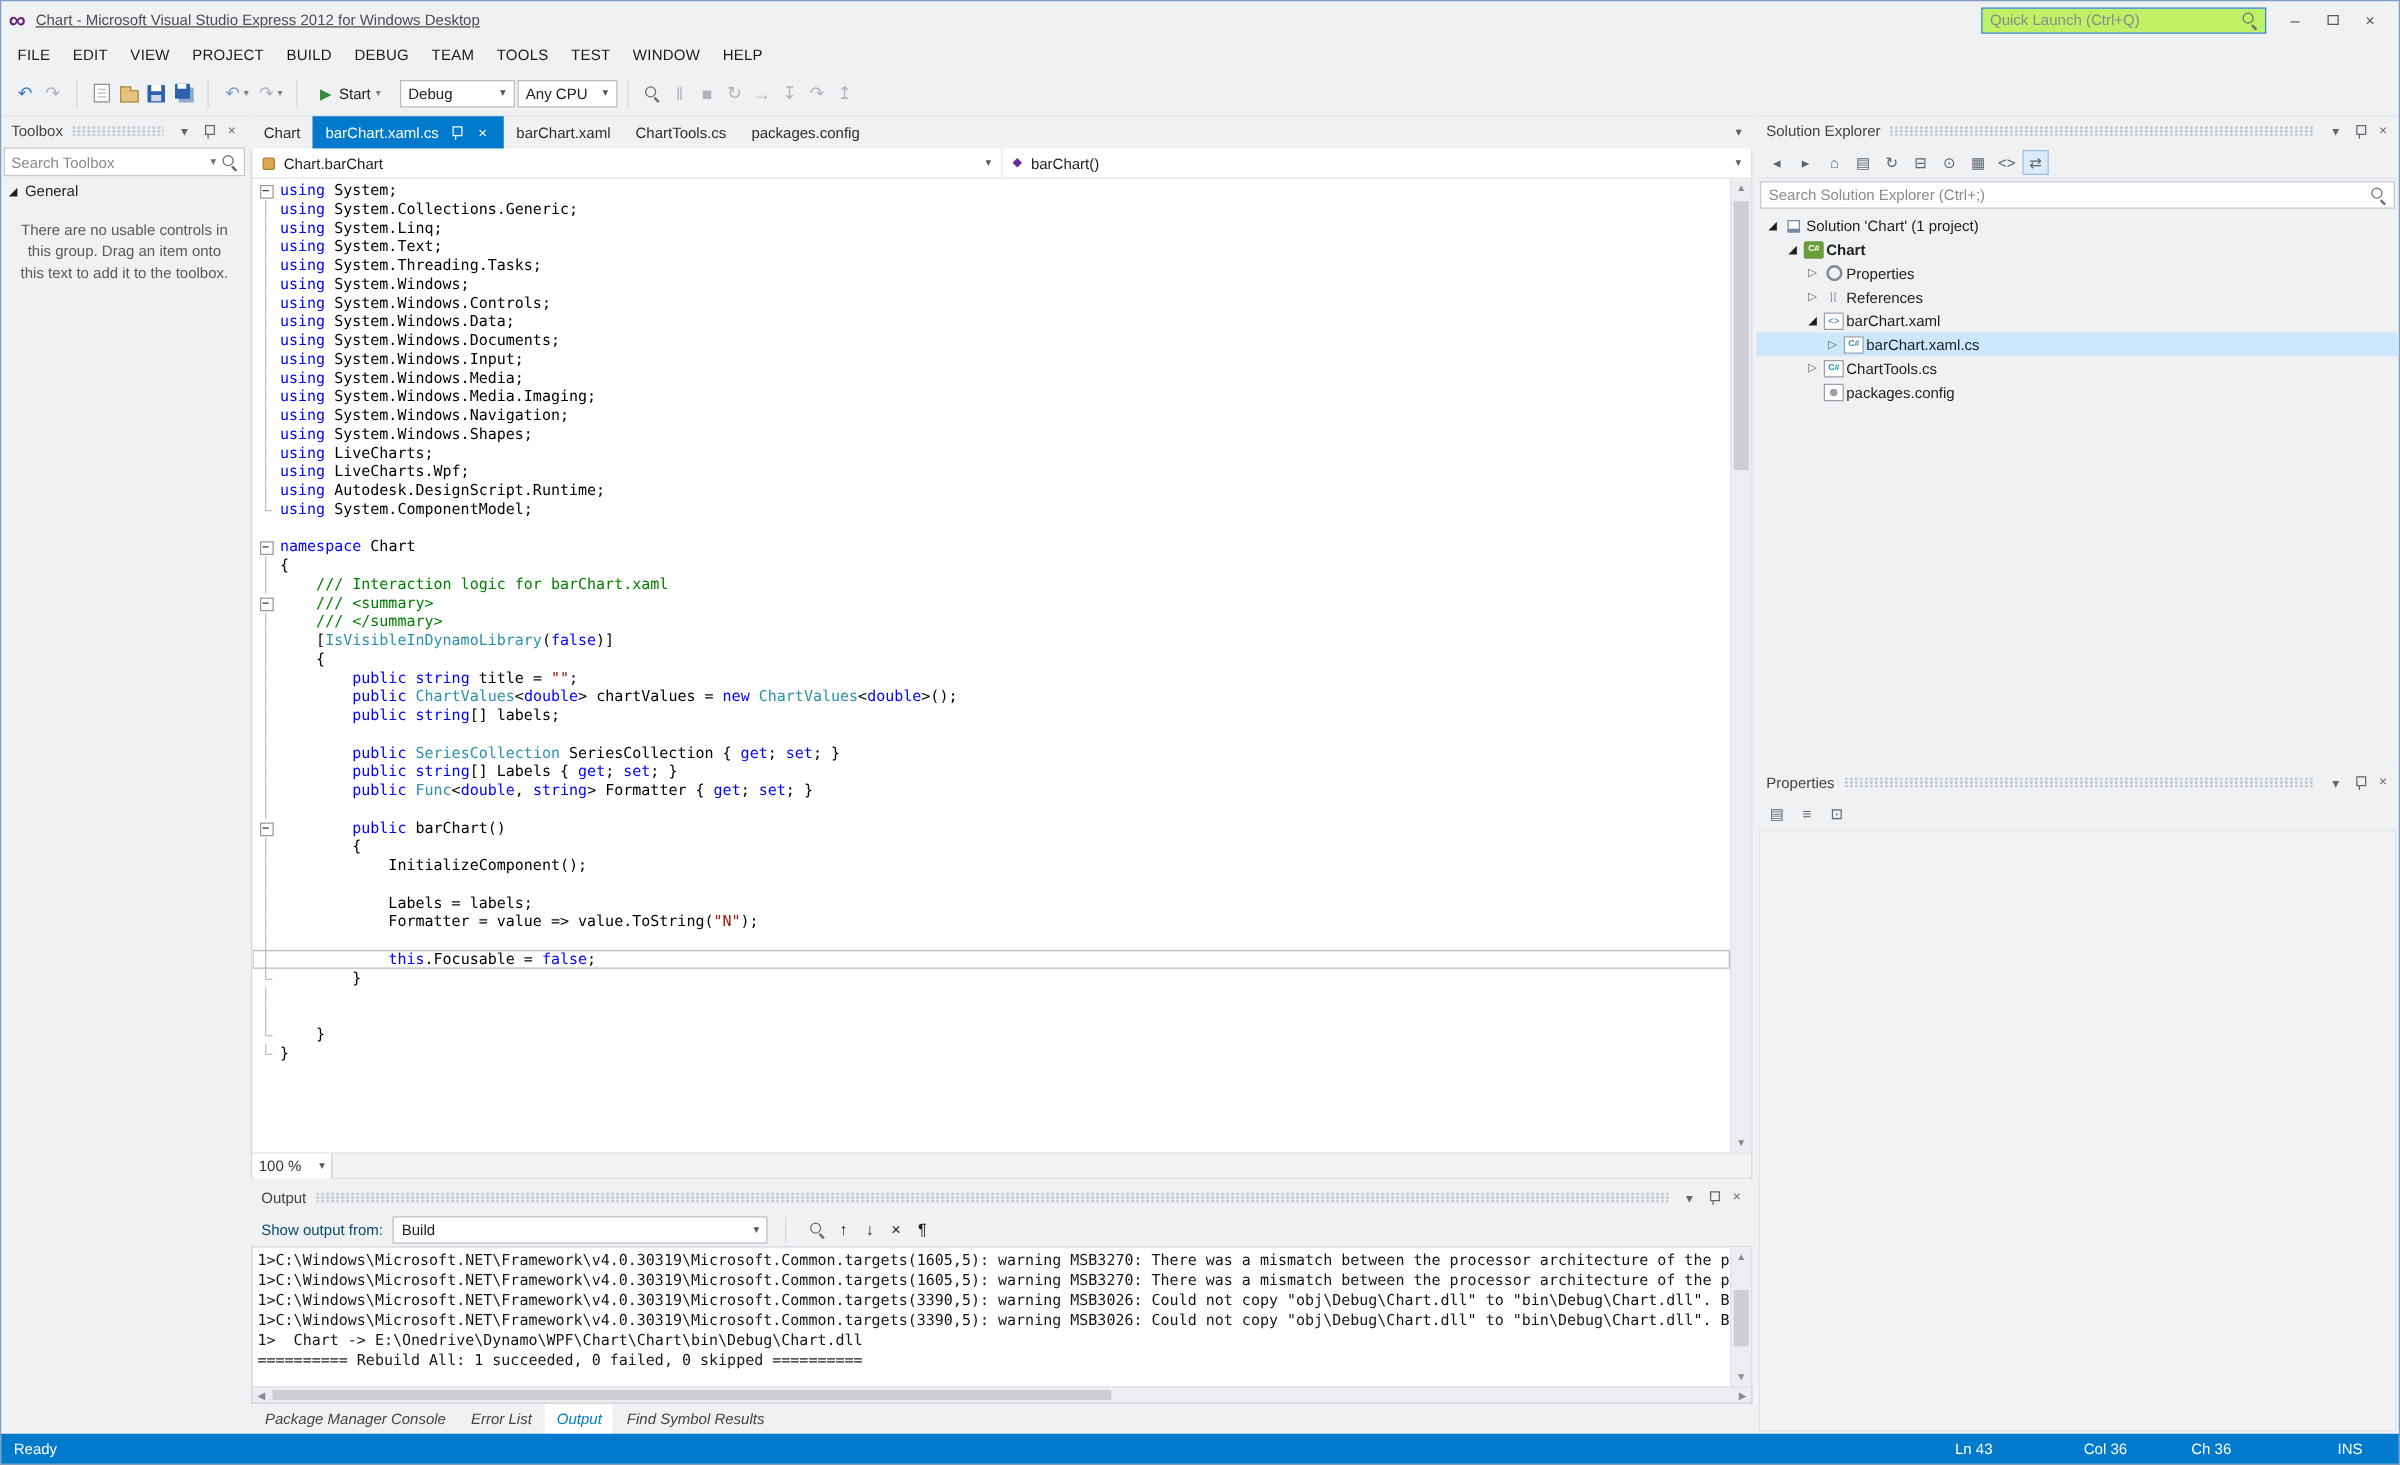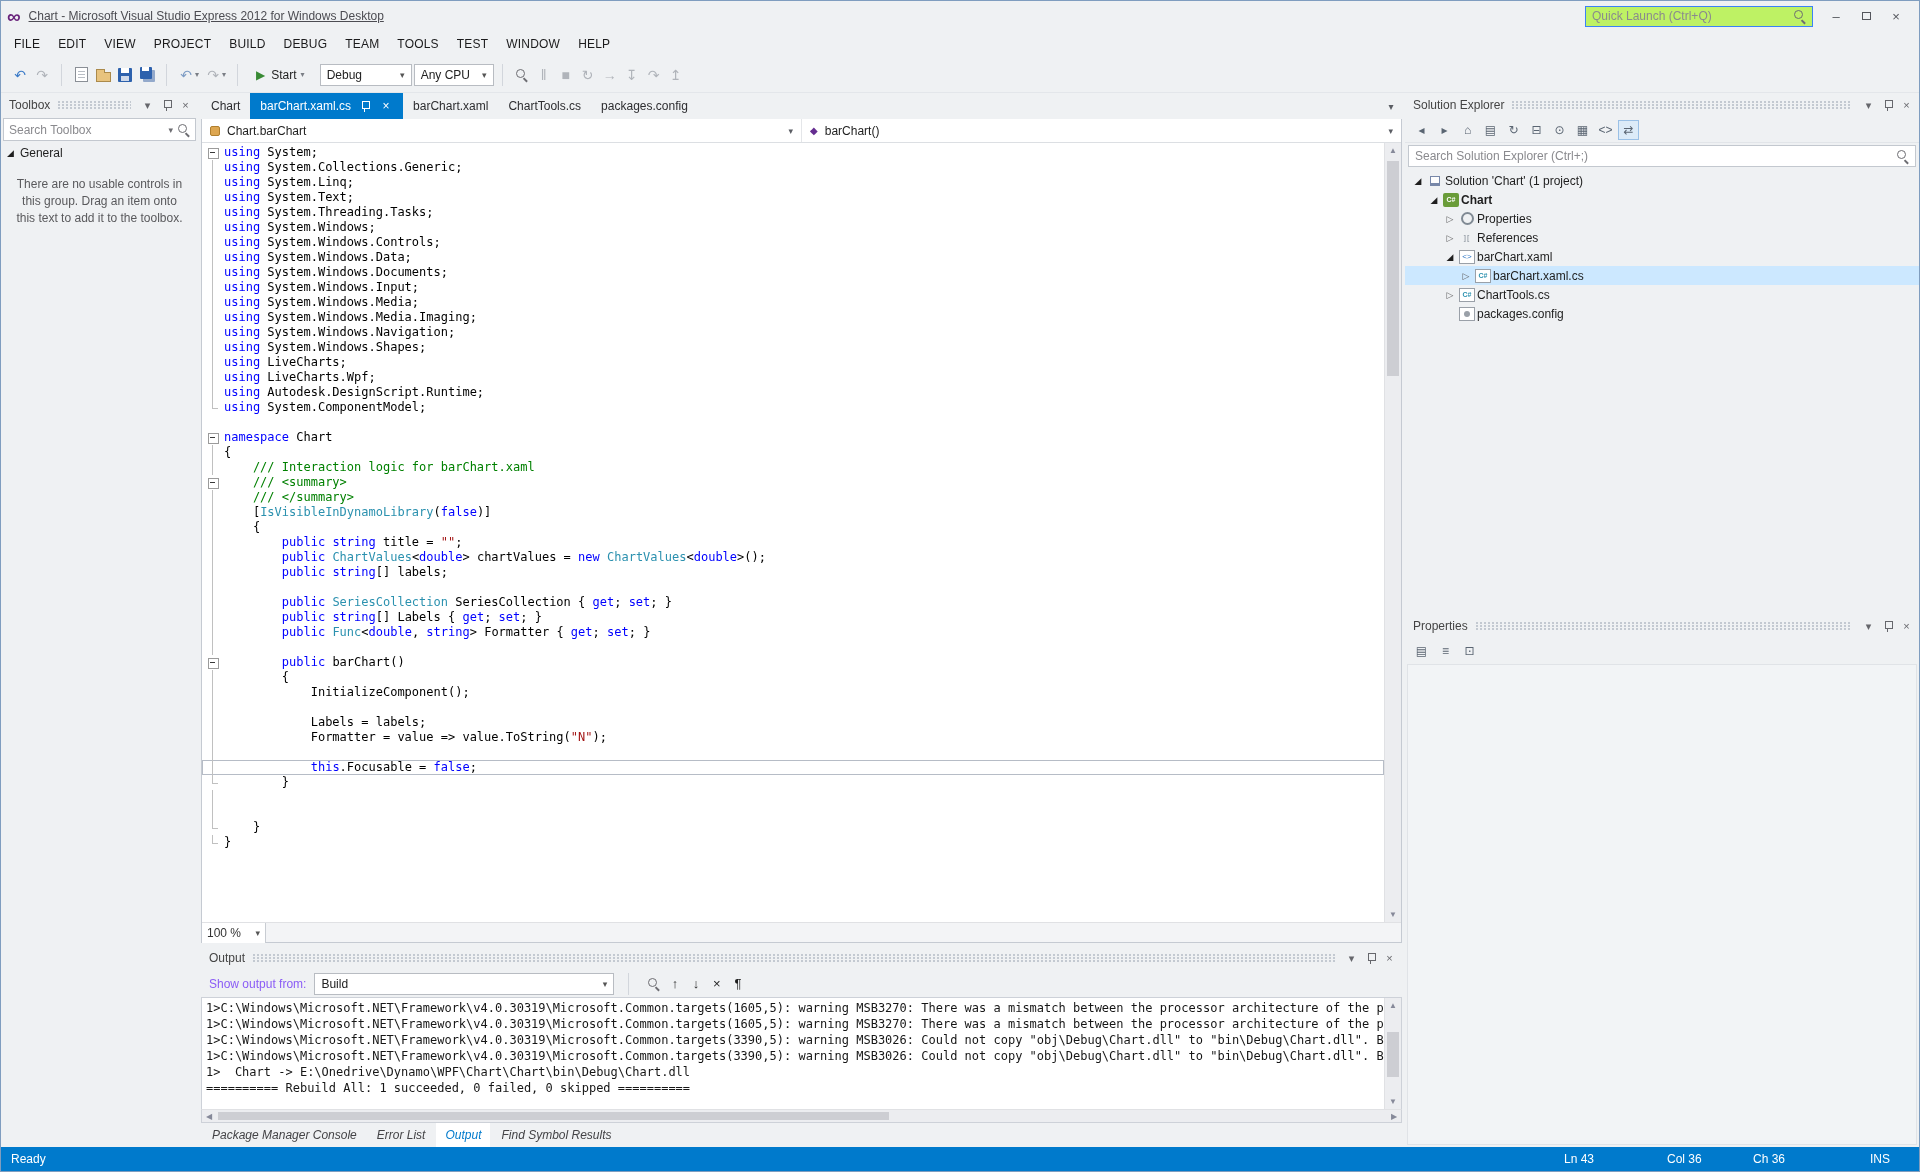--- a/index.html
+++ b/index.html
@@ -103,21 +103,21 @@
   .sb-arrow.up { top:0; } .sb-arrow.down { bottom:0; }
   .sb-thumb { position:absolute; left:2px; right:2px; background:#cdced3; }
 
   .zoom-row { height:20px; flex:none; display:flex; align-items:center; background:#f3f4f6; border-top:1px solid #e0e1e4; }
   .zoom-combo { width:64px; height:20px; background:#fff; border-right:1px solid #c8ccd2; display:flex; align-items:center; padding:0 5px; gap:5px; color:#333; }
   .zoom-combo .caret { margin-left:auto; font-size:9px; color:#555; }
 
   
   .output-panel { flex:none; display:flex; flex-direction:column; border-top:3px solid #eff1f3; background:#eff1f3; }
   .out-toolbar { height:27px; flex:none; display:flex; align-items:center; gap:8px; padding:0 8px; }
-  .out-label { color:#8b5cf6; }
+  .out-label { color:#0c4a6e; }
   .combo-output { width:300px; }
   .out-ico { width:21px; height:21px; display:inline-flex; align-items:center; justify-content:center; font-size:13px; }
   .out-body { height:112px; flex:none; display:flex; background:#fff; border:1px solid #cdd1d8; border-bottom:none; }
   .out-text { flex:1; min-width:0; overflow:hidden; padding:2px 0 0 4px; }
   .out-line { height:16px; line-height:16px; font-family:"DejaVu Sans Mono","Liberation Mono",monospace; font-size:12px; white-space:pre; color:#161616; }
   .out-hscroll { height:14px; flex:none; background:#ecedf0; border:1px solid #cdd1d8; border-top:1px solid #e0e1e4; position:relative; }
   .oh-arrow { position:absolute; top:0; width:14px; height:100%; display:flex; align-items:center; justify-content:center; color:#868999; font-size:8px; }
   .oh-thumb { position:absolute; top:2px; bottom:2px; left:16px; width:56%; background:#cdced3; }
 
   .bottom-tabs { height:24px; flex:none; display:flex; align-items:center; gap:2px; padding-left:2px; }

